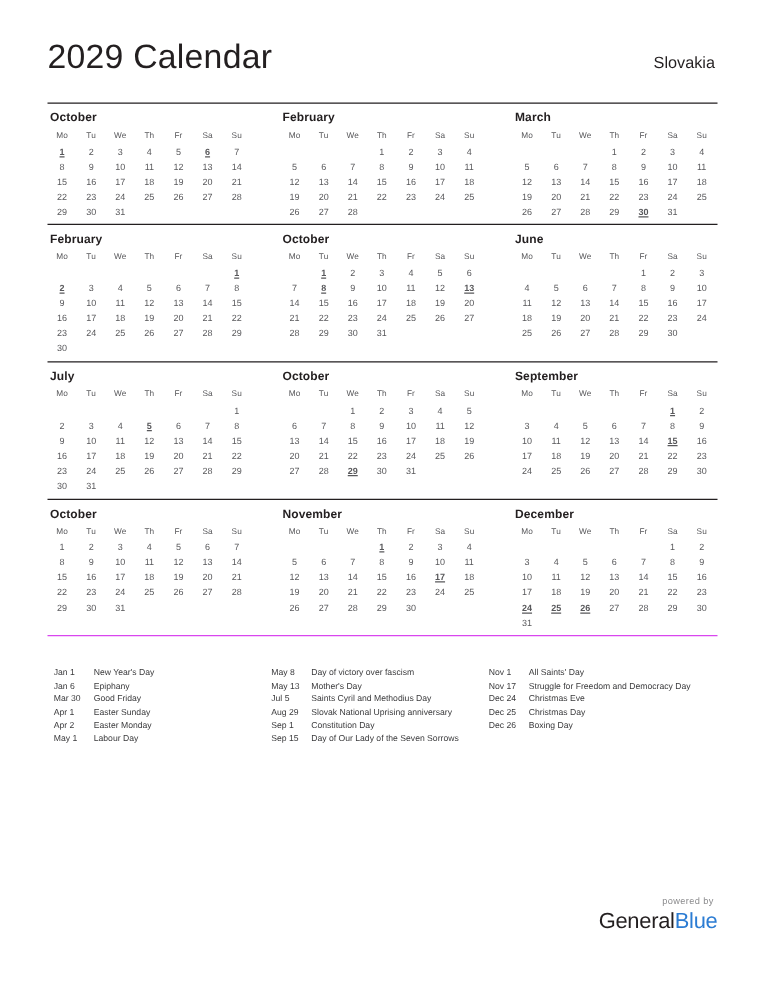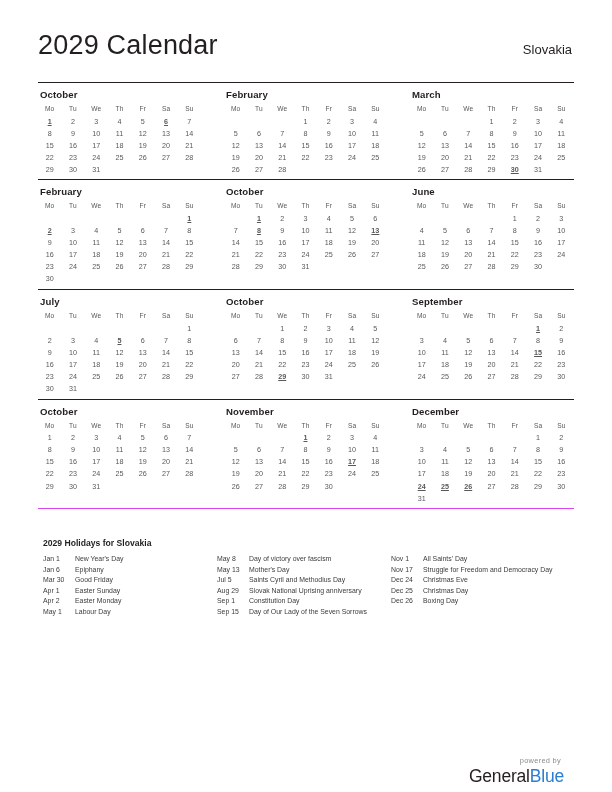--- a/index.html
+++ b/index.html
@@ -143,25 +143,24 @@
     color: #3b3b3d;
   }
   .hol-name {
     flex: 1 1 auto;
     color: #3b3b3d;
   }
 
   
   .footer {
     position: absolute;
-    left: 430px;
+    left: 440px;
     top: 716px;
     width: 134px;
     text-align: right;
-    margin-top: 40px;
   }
   .powered {
     font-size: 7.4px;
     color: #8b8b8d;
     letter-spacing: 0.3px;
     margin-bottom: 1px;
     padding-right: 3px;
   }
   .brand {
     font-size: 17.5px;
@@ -969,21 +968,20 @@
                 <td class="empty"></td>
                 <td class="empty"></td>
               </tr>
             </tbody>
           </table>
         </div>
       </div>
     </div>
 
   <div class="holidays">
-    <div class="hol-title">2029 Holidays for Slovakia</div>
     <div class="hol-cols" id="hol-cols">
         <div class="hol-col">
           <div class="hol-row">
             <div class="hol-date">Jan 1</div>
             <div class="hol-name">New Year's Day</div>
           </div>
           <div class="hol-row">
             <div class="hol-date">Jan 6</div>
             <div class="hol-name">Epiphany</div>
           </div>

